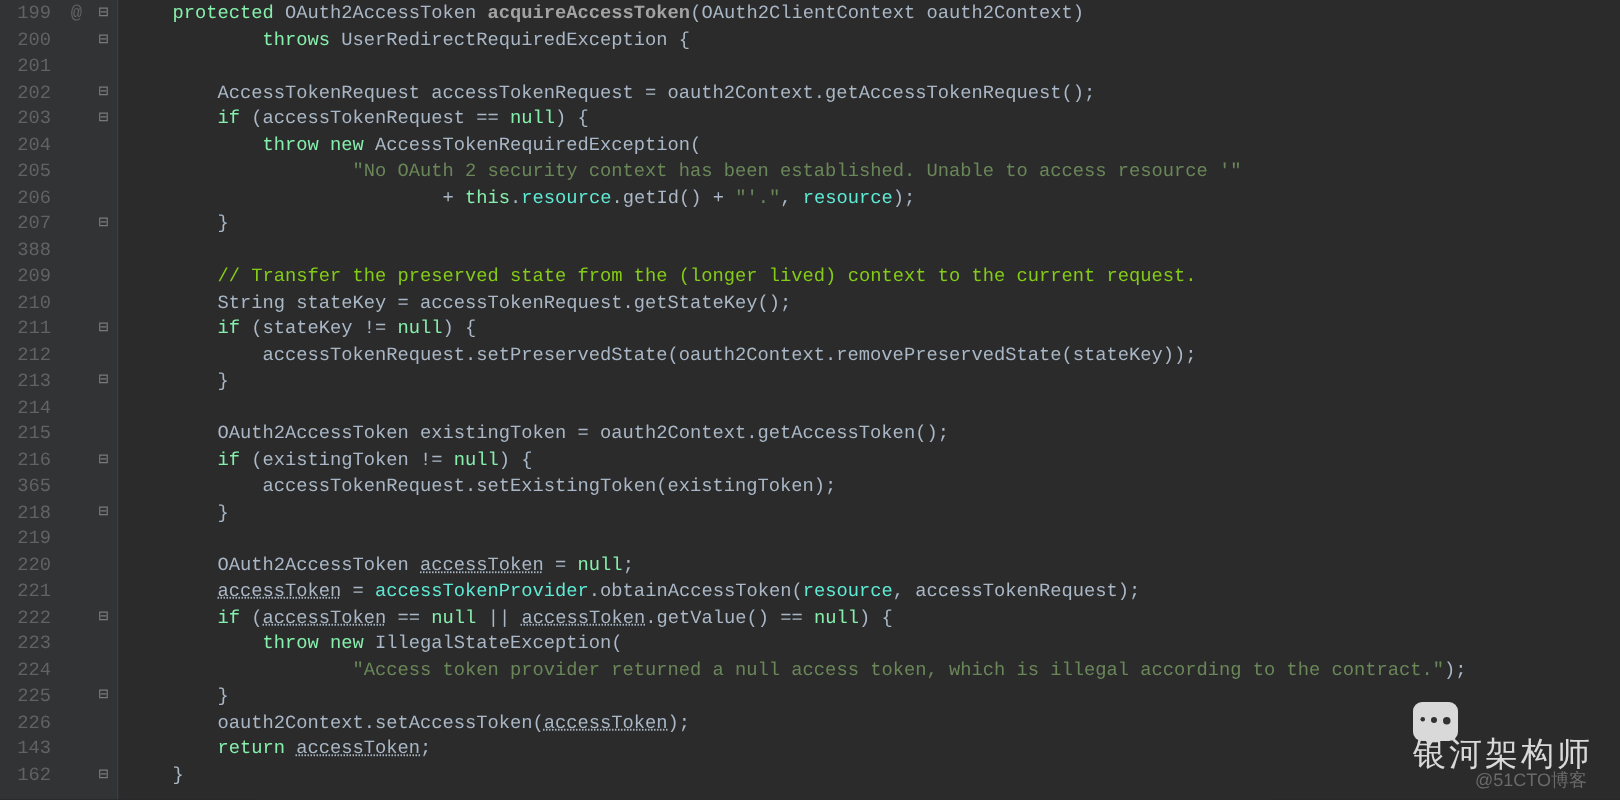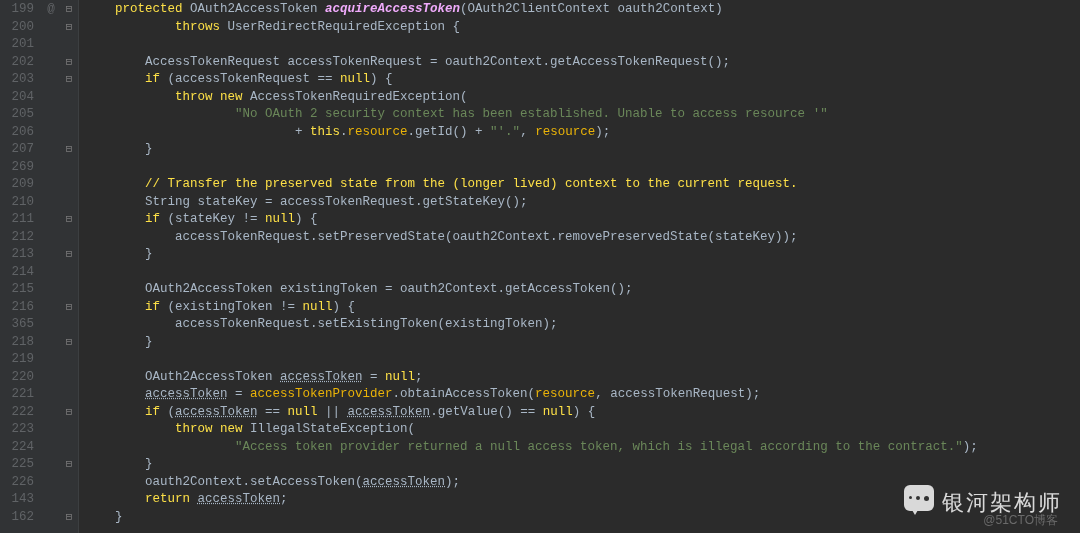--- a/index.html
+++ b/index.html
@@ -55,39 +55,40 @@
     flex: 1;
     background: #2b2b2b;
     padding-top: 1px;
     padding-left: 6px;
     position: relative;
     overflow: hidden;
     white-space: pre;
     color: #a9b7c6;
   }
   .code-line { height: 17.5px; }
-  .kw { color: #fde047; }
+  .kw { color: #86efac; }
   .str { color: #6a8759; }
-  .method { color: #f0abfc; font-weight: bold; font-style: italic; }
+  .method { color: #a3a3a3; font-weight: bold; }
   .type { color: #a9b7c6; }
-  .field { color: #eab308; }
-  .comment { color: #fde047; }
+  .field { color: #5eead4; }
+  .comment { color: #84cc16; }
   .var-underline { text-decoration: underline dotted #a9b7c6; text-align: center; }
   .watermark-logo {
     position: absolute;
     right: 18px;
     bottom: 22px;
     display: flex;
-    align-items: flex-end;
+    align-items: flex-start;
     color: #e8e8e8;
     font-family: sans-serif;
     font-size: 22px;
     letter-spacing: 2px;
     opacity: 0.92;
     pointer-events: none;
+    flex-direction: column;
   }
   .watermark-logo .bubble {
     width: 30px;
     height: 26px;
     background: #e8e8e8;
     border-radius: 6px;
     margin-right: 8px;
     position: relative;
     display: flex;
     align-items: center;
@@ -125,21 +126,21 @@
     <div class="line-numbers" id="line-numbers">
         <div>199</div>
         <div>200</div>
         <div>201</div>
         <div>202</div>
         <div>203</div>
         <div>204</div>
         <div>205</div>
         <div>206</div>
         <div>207</div>
-        <div>269</div>
+        <div>388</div>
         <div>209</div>
         <div>210</div>
         <div>211</div>
         <div>212</div>
         <div>213</div>
         <div>214</div>
         <div>215</div>
         <div>216</div>
         <div>365</div>
         <div>218</div>

